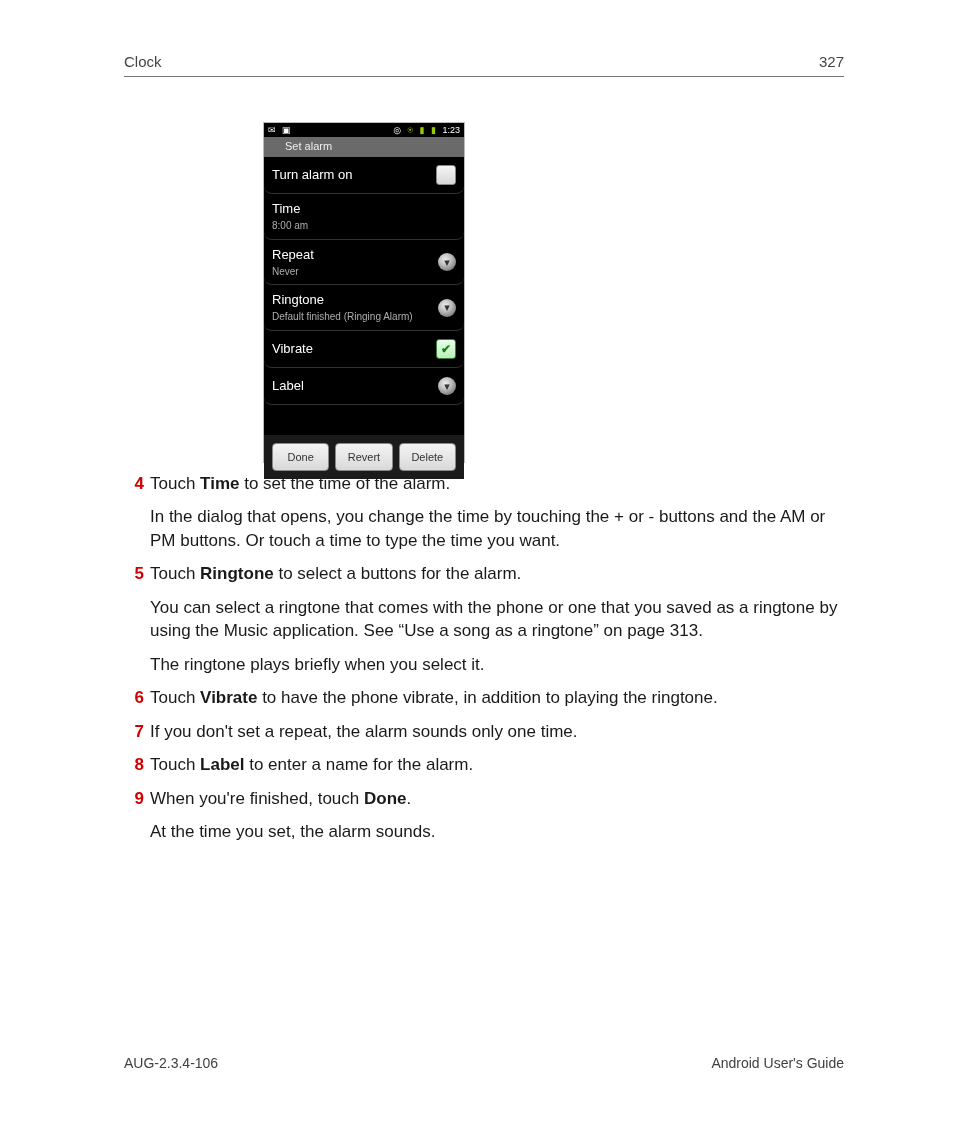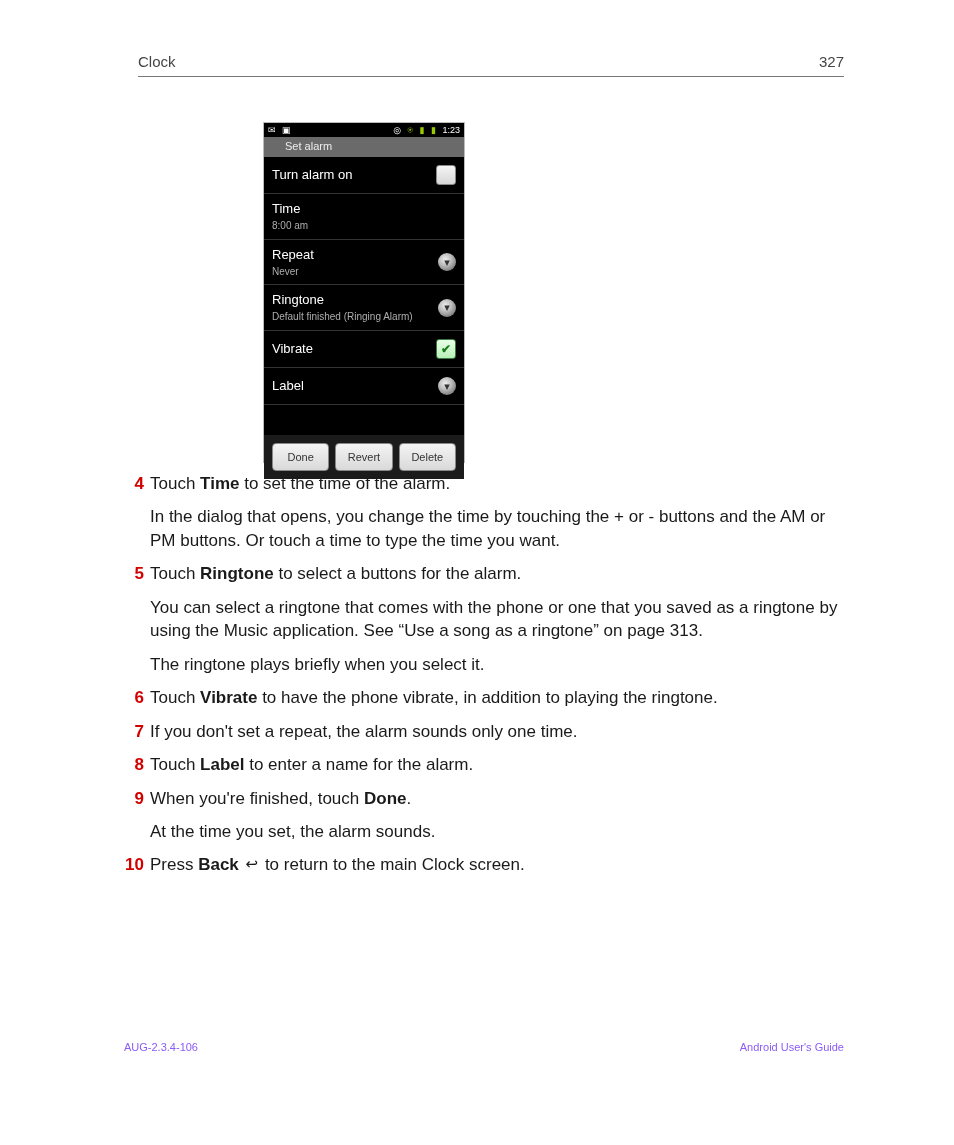--- a/index.html
+++ b/index.html
@@ -9,31 +9,31 @@
     color:#1a1a1a;
     position:relative;
     font-size:17px;
     line-height:1.38;
   }
   
   .page-header {
     position:absolute; top:52px; left:0; right:0;
     padding:0 110px 0 124px;
     display:flex; justify-content:space-between;
-    font-size:15px; color:#444;margin-left:14px;
+    font-size:15px; color:#444;
   }
   .page-header .rule {
     position:absolute; left:124px; right:110px; top:24px;
     height:1px; background:#777;
   }
   .page-footer {
-    position:absolute; bottom:90px; left:0; right:0;
+    position:absolute; bottom:72px; left:0; right:0;
     padding:0 110px 0 124px;
     display:flex; justify-content:space-between;
-    font-size:11px; color:#8b5cf6;
+    font-size:14px; color:#404040;
   }
   
   .phone {
     position:absolute; top:122px; left:263px;
     width:200px; height:339px; background:#000;
     font-size:10px; color:#fff;
     border:1px solid #bbb;
   }
   .phone-status {
     height:14px; background:#000; display:flex;
@@ -45,20 +45,21 @@
   .phone-title {
     height:18px; background:#6a6a6a; padding:1px 21px;
     font-size:11px; color:#eee; display:flex; align-items:center;
   }
   .phone-list { }
   .phone-row {
     border-bottom:1px solid #333;
     padding:6px 8px;
     display:flex; align-items:center; justify-content:space-between;
     min-height:24px;
+    border-radius:8px;
   }
   .phone-row .lbl { font-size:13px; color:#fff; }
   .phone-row .sub { font-size:10px; color:#aeaeae; margin-top:1px; }
   .phone-row .txt { display:flex; flex-direction:column; }
   .phone-row .ctrl {
     width:18px; height:18px; border-radius:9px;
     background:radial-gradient(circle at 40% 35%, #eee 0%, #bbb 40%, #555 100%);
     display:flex; align-items:center; justify-content:center;
     color:#333; font-size:11px;
   }
@@ -214,27 +215,19 @@
   </div>
 
   <div class="step">
     <div class="num">9</div>
     <p>
       <span>When you're finished, touch </span><span class="b">Done</span><span>.</span>
     </p>
     <p>At the time you set, the alarm sounds.</p>
   </div>
 
-  <div class="step">
-    <div class="num">10</div>
-    <p>
-      <span>Press </span><span class="b">Back</span>
-      <span class="back-icon">↩</span>
-      <span> to return to the main Clock screen.</span>
-    </p>
-  </div>
 
 </div>
 
 <div class="page-footer">
   <span>AUG-2.3.4-106</span>
   <span>Android User's Guide</span>
 </div>
 
 </body></html>

